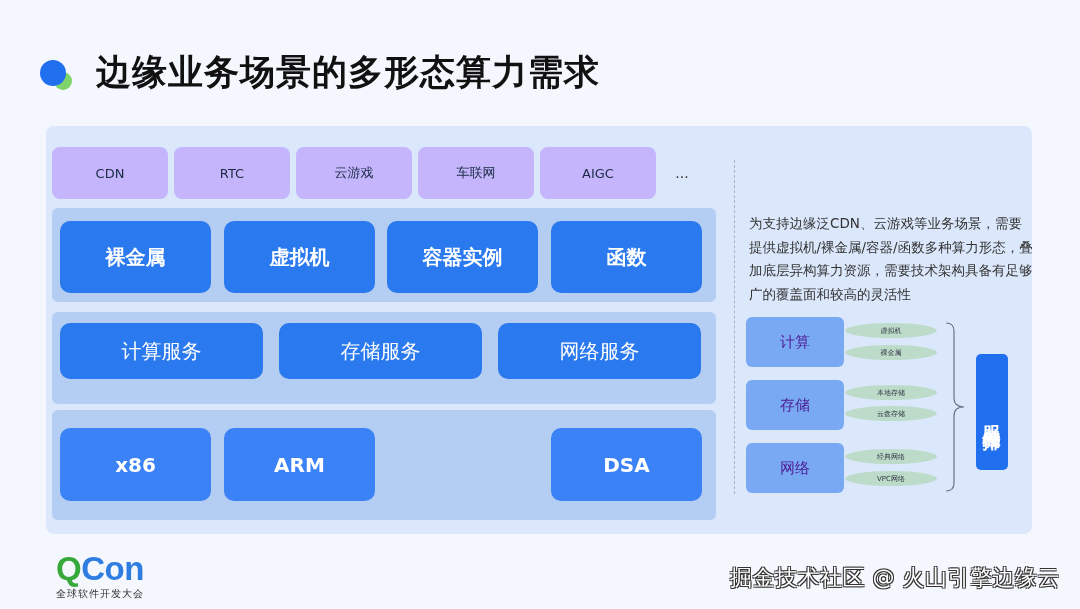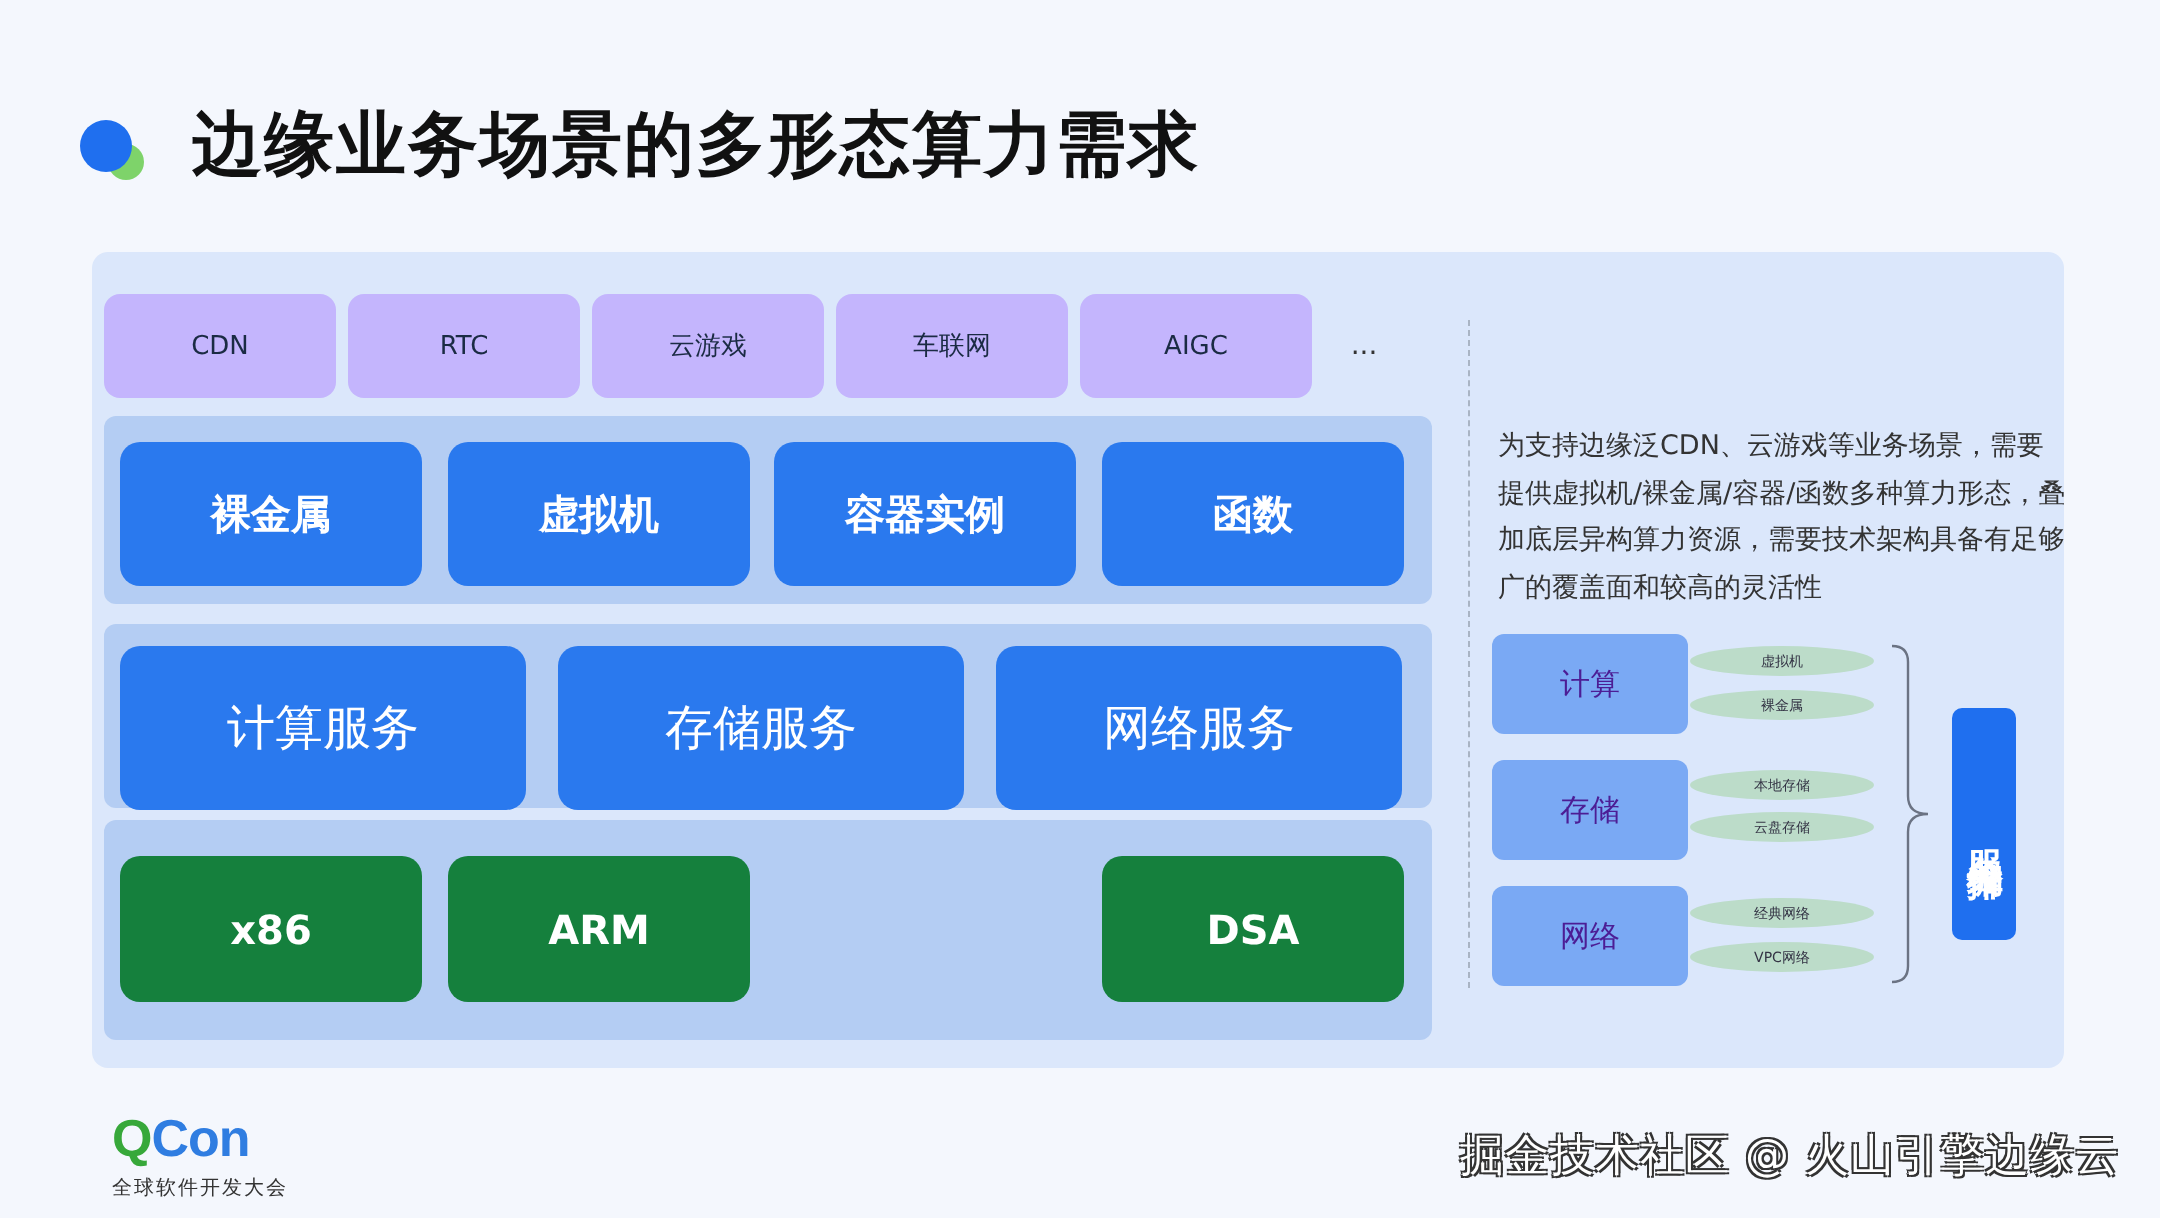--- a/index.html
+++ b/index.html
@@ -20,35 +20,35 @@
   .biz-row { position: absolute; left: 52px; top: 147px; display: flex; gap: 6px; align-items: center; }
   .biz-card { width: 116px; height: 52px; background: #c4b5fd; border-radius: 8px; display: flex; align-items: center; justify-content: center; font-size: 13px; color: #1b2b44; }
   .biz-more { width: 40px; text-align: center; font-size: 14px; color: #333; }
 
   .layer { position: absolute; left: 52px; width: 664px; background: #b4cdf3; border-radius: 6px; }
   .layer-1 { top: 208px; height: 94px; }
   .layer-2 { top: 312px; height: 92px; }
   .layer-3 { top: 410px; height: 110px; }
   .blk { position: absolute; border-radius: 10px; display: flex; align-items: center; justify-content: center; color: #fff; }
   .blue { background: #2a79ee; }
-  .green { background: #15803d; }
+  .green { background: #3b82f6; }
   .form-blk { font-size: 20px; font-weight: bold; height: 72px; width: 151px; top: 13px; }
-  .svc-blk { font-size: 24px; height: 82px; width: 203px; top: 11px; }
+  .svc-blk { font-size: 20px; height: 56px; width: 203px; top: 11px; }
   .hw-blk { font-size: 20px; font-weight: bold; height: 73px; width: 151px; top: 18px; }
 
   .desc-wrap { position: absolute; left: 734px; top: 160px; width: 300px; height: 334px; border-left: 1.5px dashed #a9b4c4; }
   .desc-text { position: absolute; left: 14px; top: 8px; width: 286px; font-size: 13.5px; line-height: 23.5px; color: #333; margin-top: 44px; }
 
   .orch-box { position: absolute; left: 746px; width: 98px; height: 50px; background: #7aa9f4; border-radius: 6px; color: #4c1d95; font-size: 15px; display: flex; align-items: center; justify-content: center; }
   .ellipse { position: absolute; left: 845px; width: 92px; height: 15px; border-radius: 50%; background: #bcdcc9; font-size: 7px; color: #334; display: flex; align-items: center; justify-content: center; }
   .brace { position: absolute; left: 944px; top: 322px; width: 24px; height: 170px; }
   .orch-label { position: absolute; left: 976px; top: 354px; width: 32px; height: 116px; background: #1f6fef; border-radius: 5px; color: #fff; font-size: 18px; font-weight: bold; line-height: 25px; text-align: center; padding-top: 6px; writing-mode: vertical-rl; letter-spacing: 2px; display: flex; align-items: center; justify-content: center; }
 
   .footer-logo { position: absolute; left: 56px; top: 553px; }
-  .logo-mark { font-size: 26px; font-weight: bold; font-family: "Liberation Sans", sans-serif; letter-spacing: -0.5px; line-height: 32px; }
+  .logo-mark { font-size: 33px; font-weight: bold; font-family: "Liberation Sans", sans-serif; letter-spacing: -0.5px; line-height: 32px; }
   .logo-mark .q { color: #37a83a; }
   .logo-mark .con { color: #2f7de1; }
   .logo-sub { font-size: 10px; color: #333; margin-top: 2px; letter-spacing: 1px; font-family: Liberation Serif, serif; }
   .watermark { position: absolute; right: 20px; top: 563px; font-size: 22px; color: #fff; text-shadow: 1px 1px 0 #333, -1px -1px 0 #333, 1px -1px 0 #333, -1px 1px 0 #333; letter-spacing: 0.5px; }
 </style>
 </head>
 <body>
 
 <div class="title-row">
   <div class="bullet">

